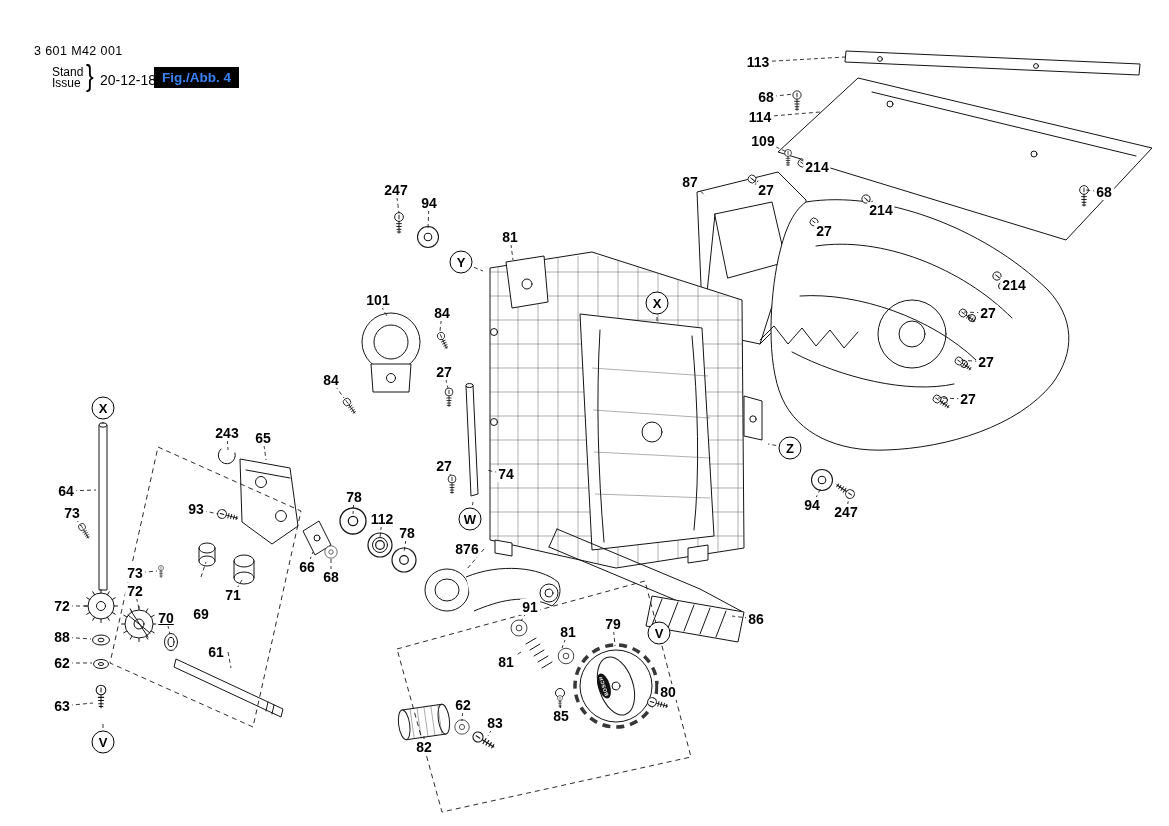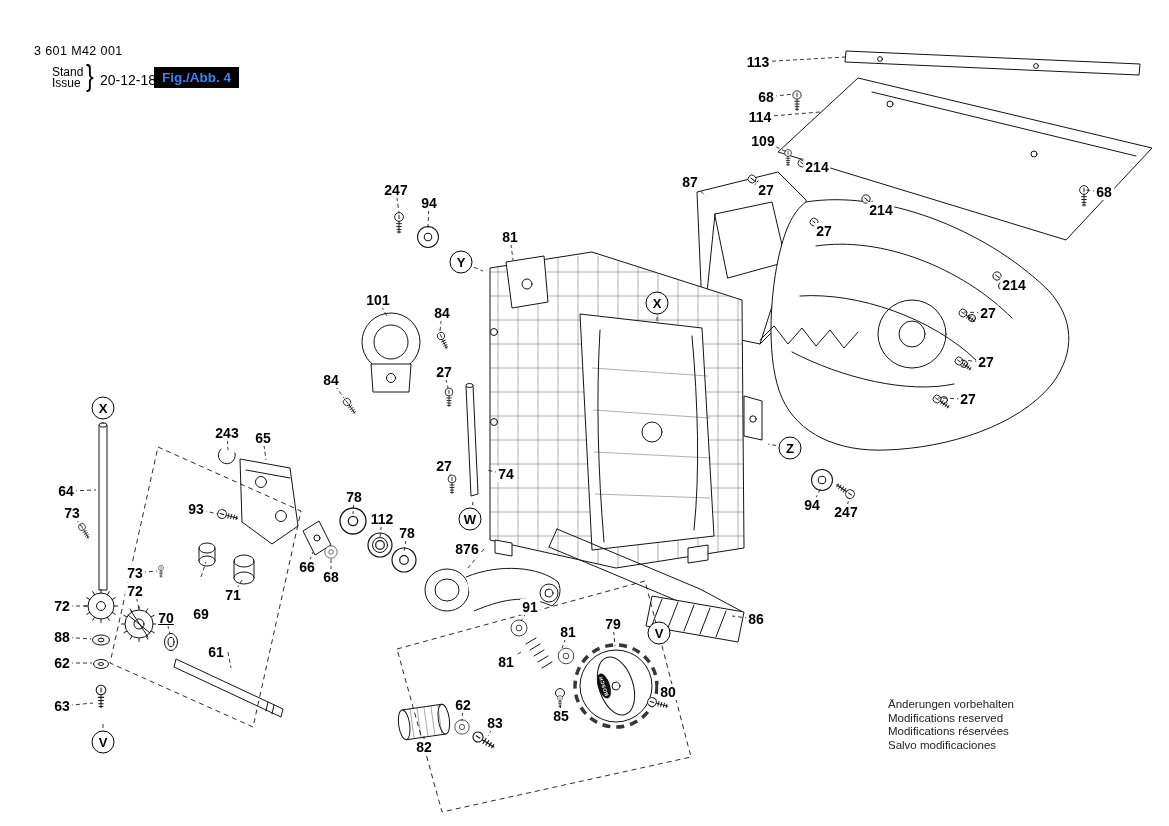--- a/index.html
+++ b/index.html
@@ -437,19 +437,13 @@
       <div class="stand-issue">
         <div>Stand</div>
         <div>Issue</div>
       </div>
       <div class="brace">}</div>
       <div class="date">20-12-18</div>
       <div class="fig-box">Fig./Abb. 4</div>
     </div>
   </div>
 
-  <div class="footer" id="footer-notes">
-      <div class="footer-line">Änderungen vorbehalten</div>
-      <div class="footer-line">Modifications reserved</div>
-      <div class="footer-line">Modifications réservées</div>
-      <div class="footer-line">Salvo modificaciones</div>
-    </div>
 </div>
 
 </body></html>

